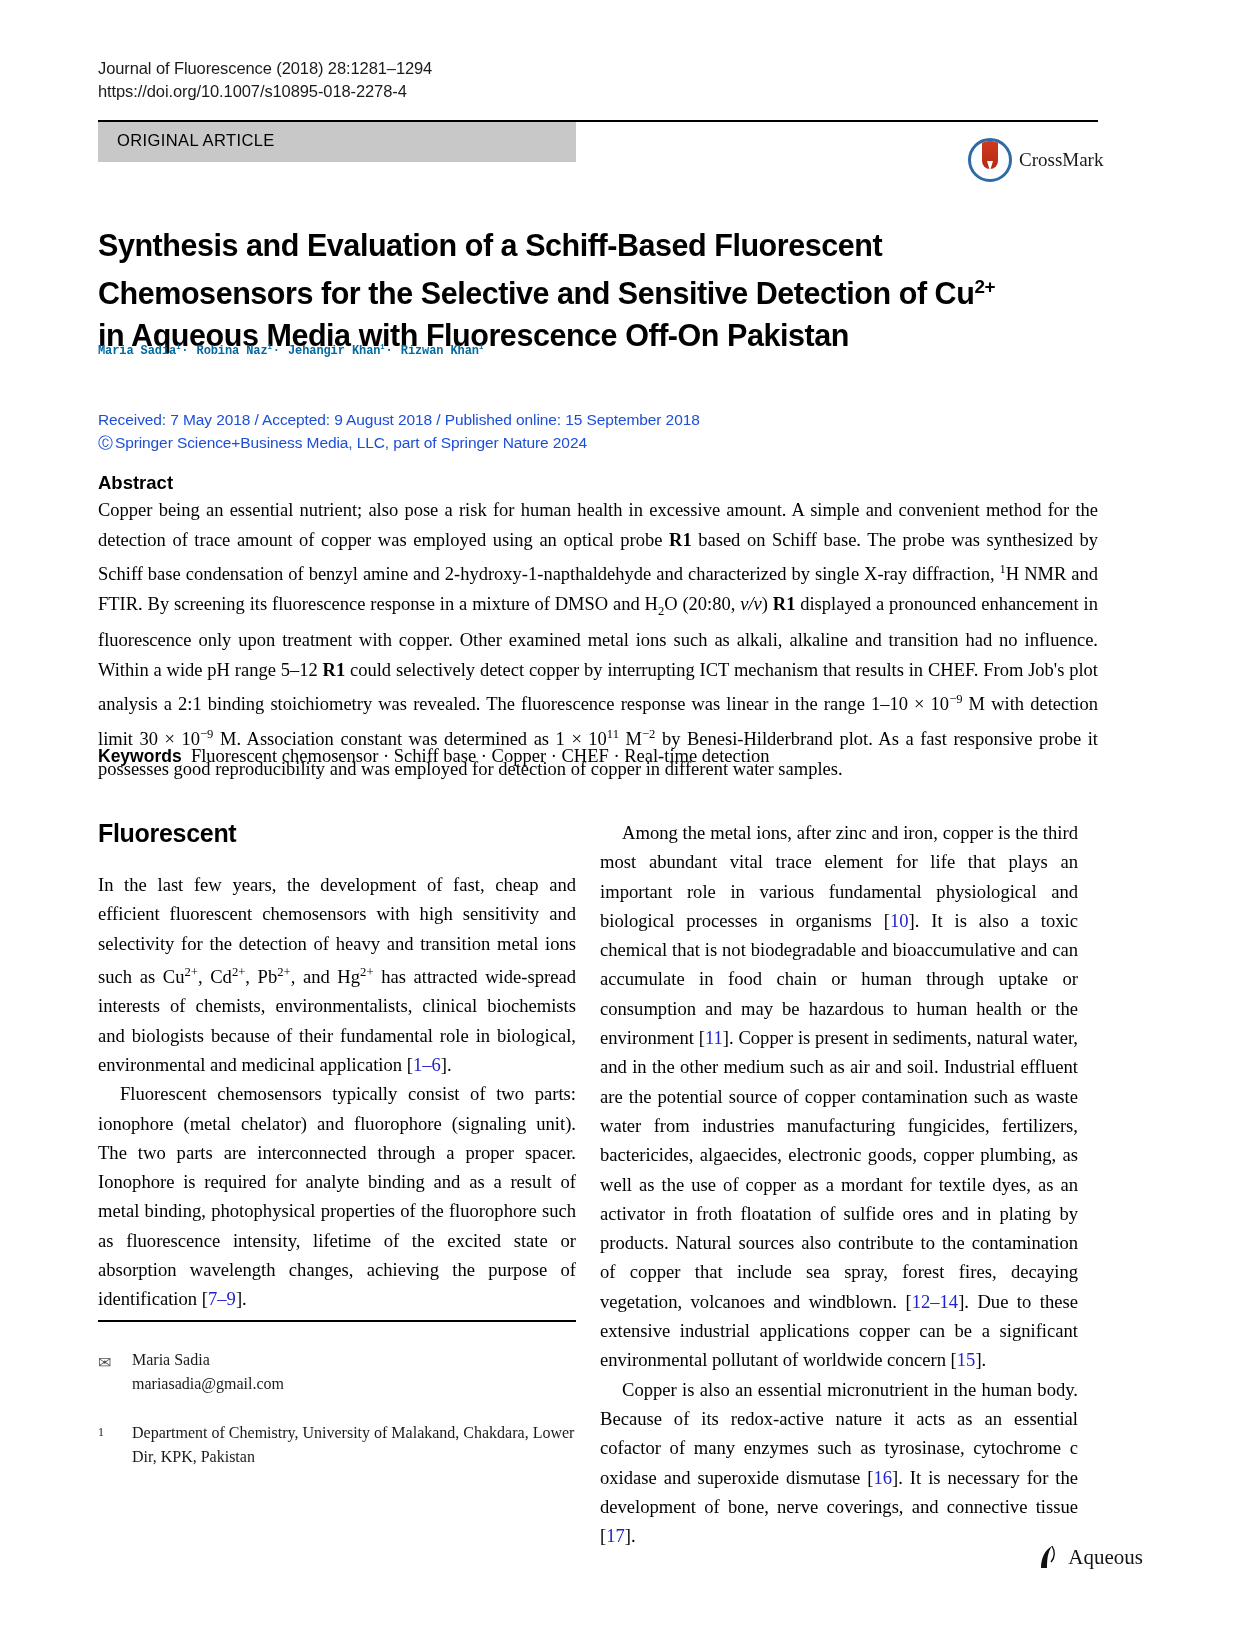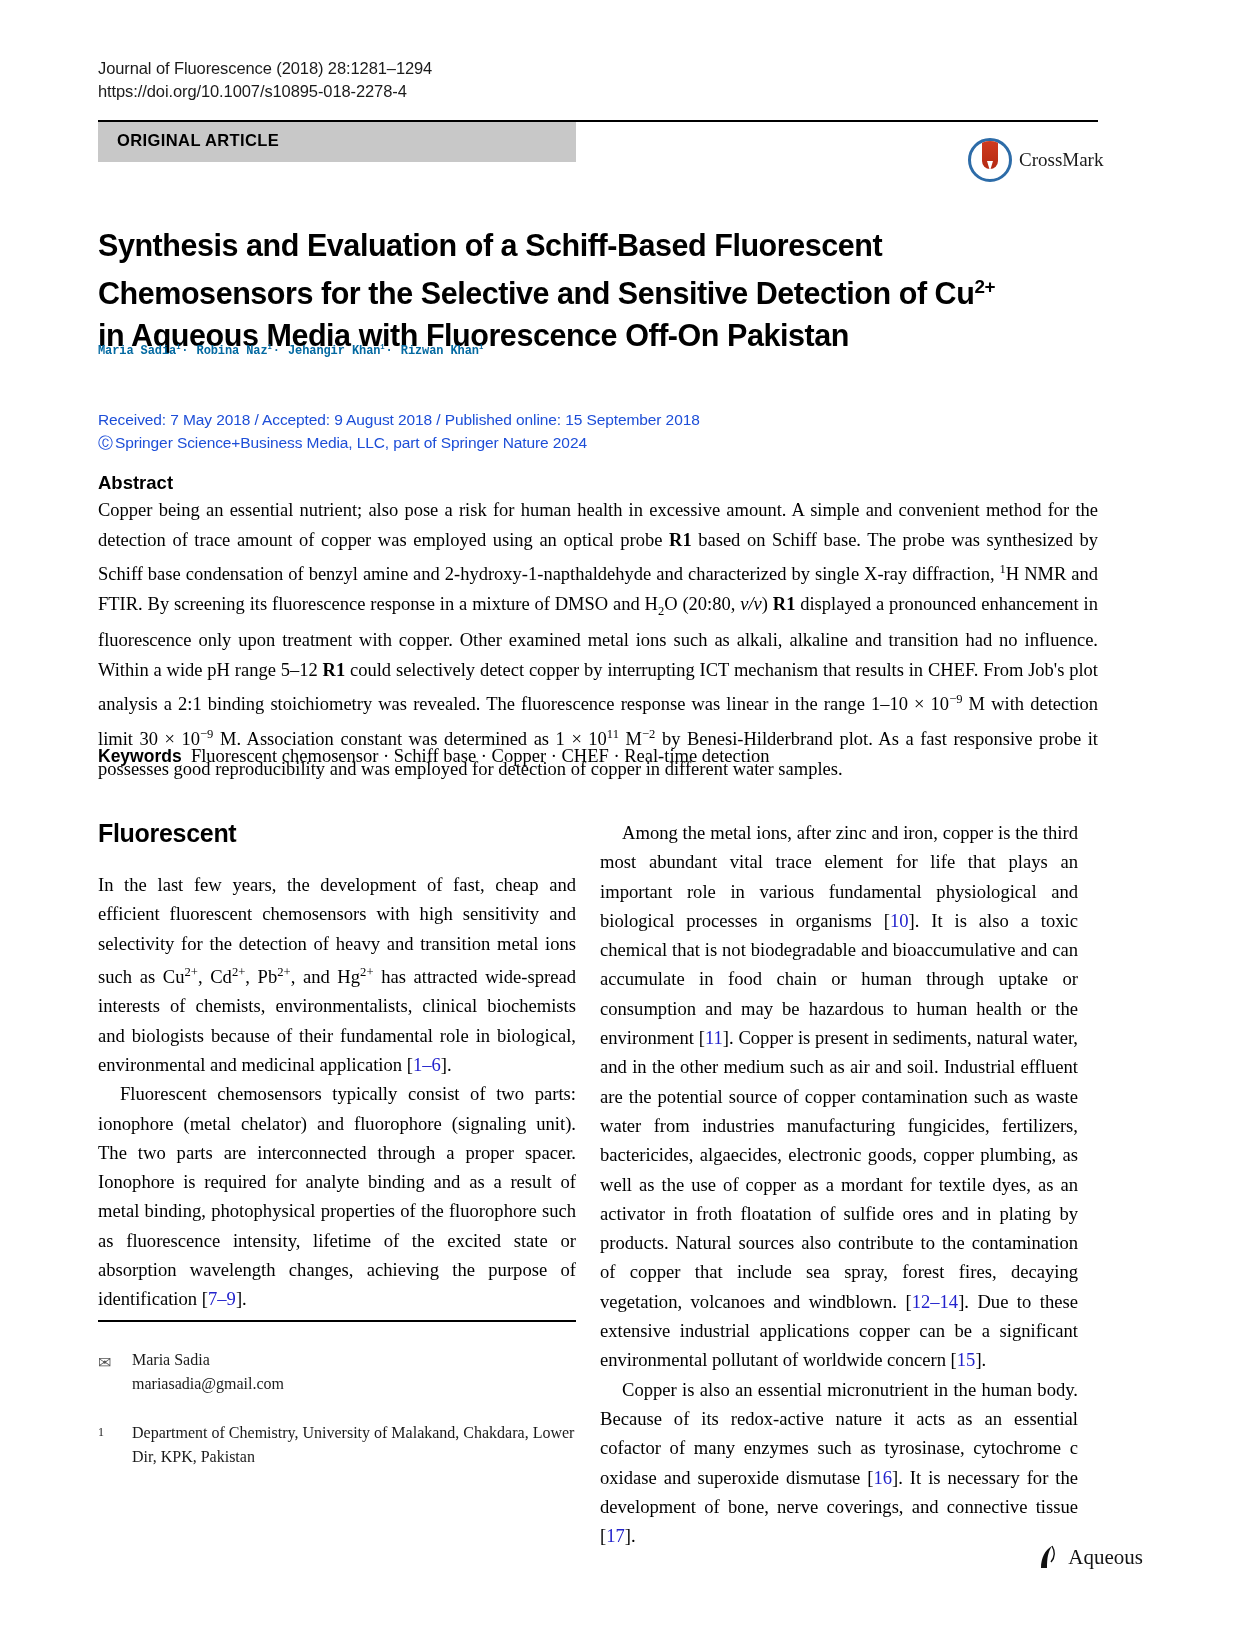--- a/index.html
+++ b/index.html
@@ -46,21 +46,21 @@
     top: 122px;
     width: 478px;
     height: 40px;
     background: #c8c8c8;
   }
   .article-type-label {
     position: absolute;
     left: 117px;
     top: 131px;
     font-family: "Liberation Sans", sans-serif;
-    font-weight: bold;
+    font-weight: normal;
     font-size: 16.5px;
     letter-spacing: 0.4px;
     color: #000;
   }
 
   
   .crossmark {
     position: absolute;
     left: 968px;
     top: 138px;

